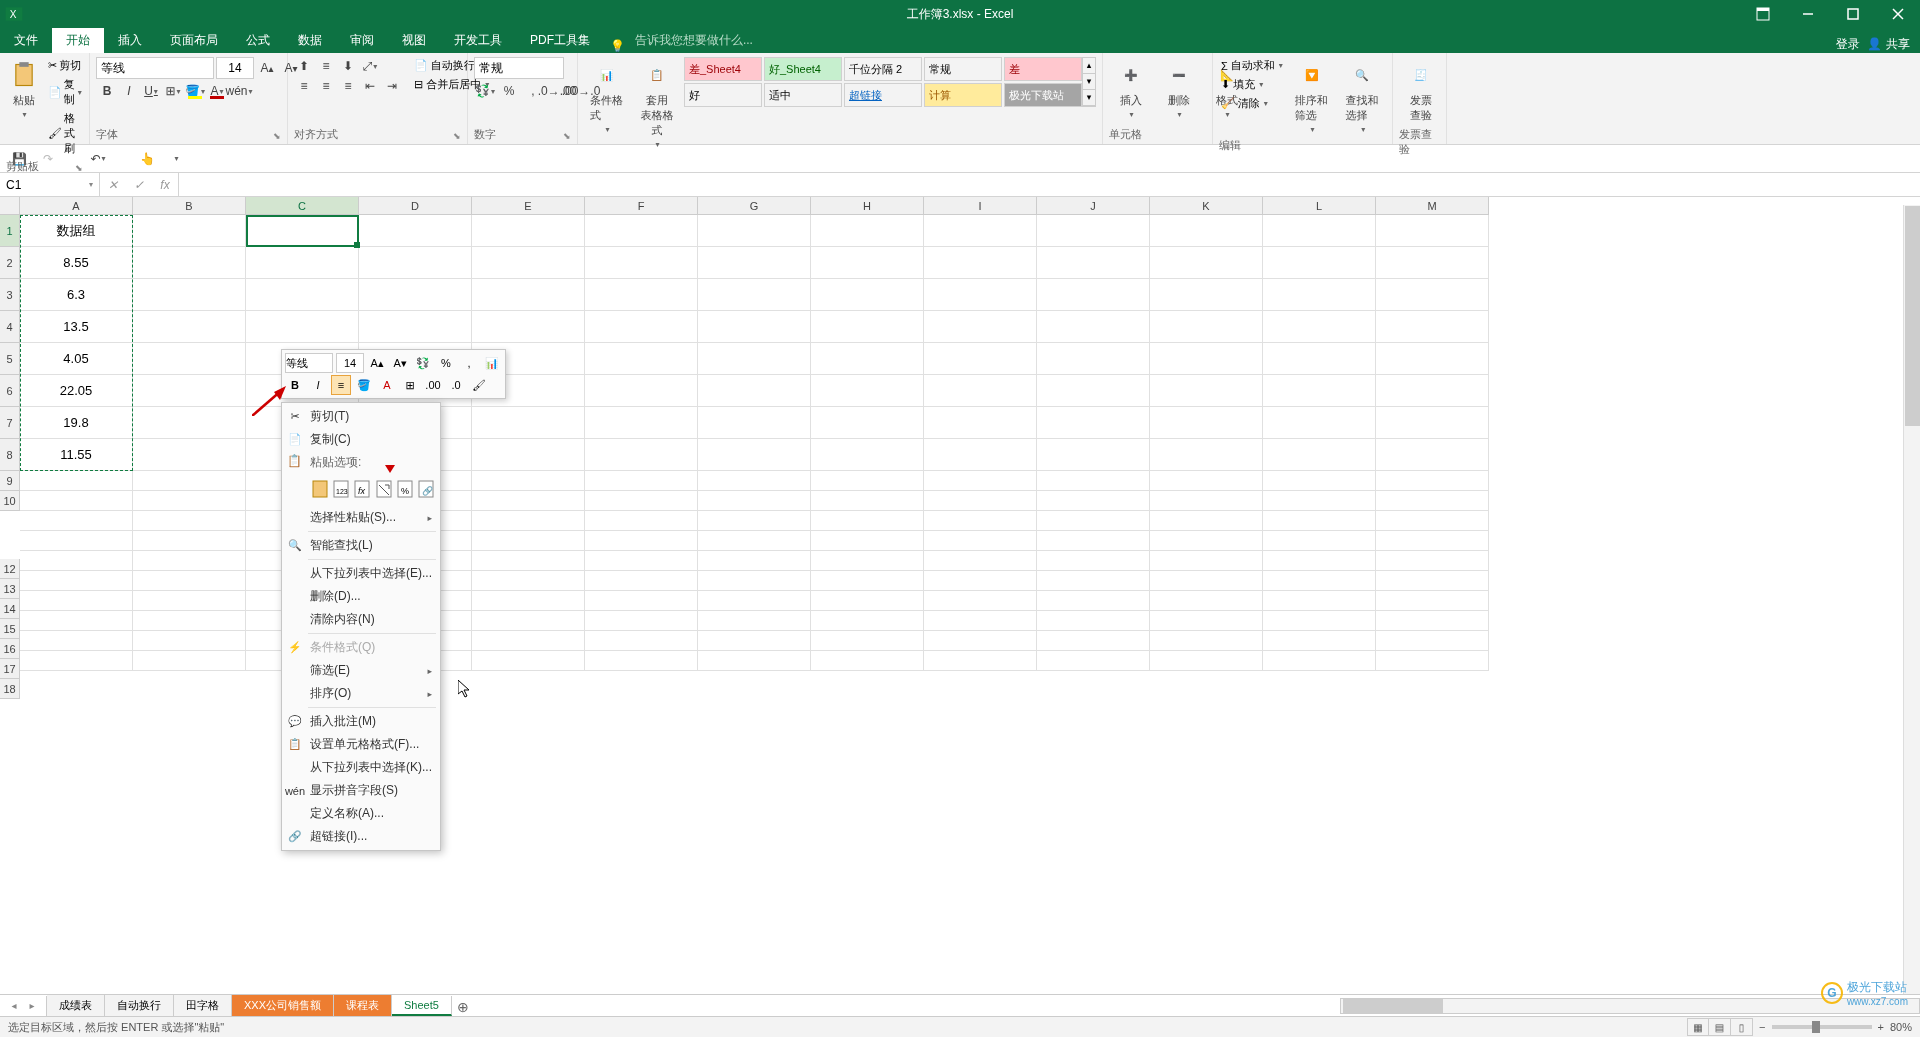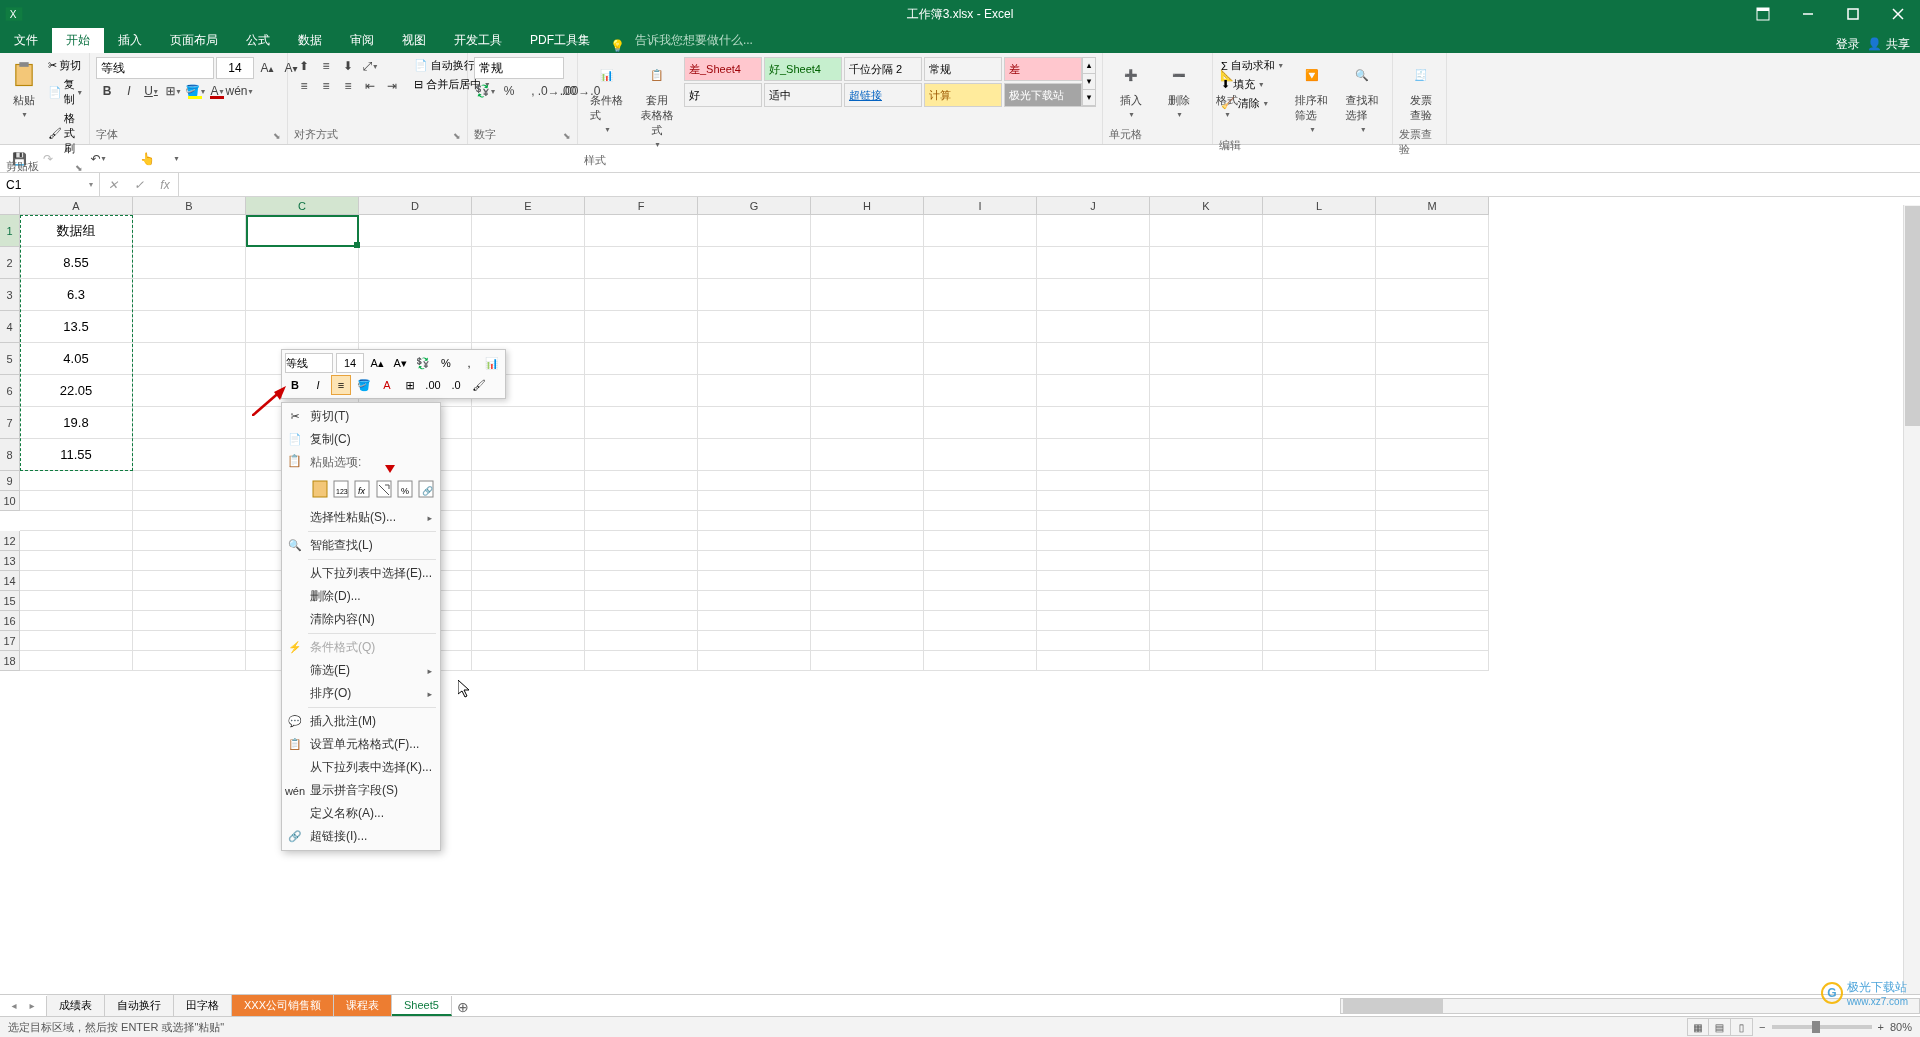--- a/index.html
+++ b/index.html
@@ -322,21 +322,20 @@
           <div class="style-cell neutral">计算</div>
           <div class="style-cell check">极光下载站</div>
         </div>
         <div class="gallery-arrows">
           <div>▴</div>
           <div>▾</div>
           <div>▾</div>
         </div>
       </div>
     </div>
-    <div class="rgroup-label"><span>样式</span></div>
   </div>
 
   <div class="rgroup" style="width:110px">
     <div class="rgroup-body">
       <div class="btn-lg">
           <div class="icon-box">➕</div>
           <span>插入</span>
           <span class="dropdown-arrow">▾</span>
         </div>
       <div class="btn-lg">
@@ -432,21 +431,21 @@
       <div class="row-h" style="height: 32px; line-height: 32px;">2</div>
       <div class="row-h" style="height: 32px; line-height: 32px;">3</div>
       <div class="row-h" style="height: 32px; line-height: 32px;">4</div>
       <div class="row-h" style="height: 32px; line-height: 32px;">5</div>
       <div class="row-h" style="height: 32px; line-height: 32px;">6</div>
       <div class="row-h" style="height: 32px; line-height: 32px;">7</div>
       <div class="row-h" style="height: 32px; line-height: 32px;">8</div>
       <div class="row-h" style="height: 20px; line-height: 20px;">9</div>
       <div class="row-h" style="height: 20px; line-height: 20px;">10</div>
       <div class="row-h" style="height: 20px; line-height: 20px; margin-left: 48px;">11</div>
-      <div class="row-h" style="height: 20px; line-height: 20px;">12</div>
+      <div class="row-h" style="height: 20px; line-height: 20px; margin-top: 28px;">12</div>
       <div class="row-h" style="height: 20px; line-height: 20px;">13</div>
       <div class="row-h" style="height: 20px; line-height: 20px;">14</div>
       <div class="row-h" style="height: 20px; line-height: 20px;">15</div>
       <div class="row-h" style="height: 20px; line-height: 20px;">16</div>
       <div class="row-h" style="height: 20px; line-height: 20px;">17</div>
       <div class="row-h" style="height: 20px; line-height: 20px;">18</div>
     </div>
     <div class="cells">
       <div class="cell" style="left: 0px; top: 0px; width: 113px; height: 32px; font-weight: 400;">数据组</div>
       <div class="cell" style="left: 113px; top: 0px; width: 113px; height: 32px;"></div>

